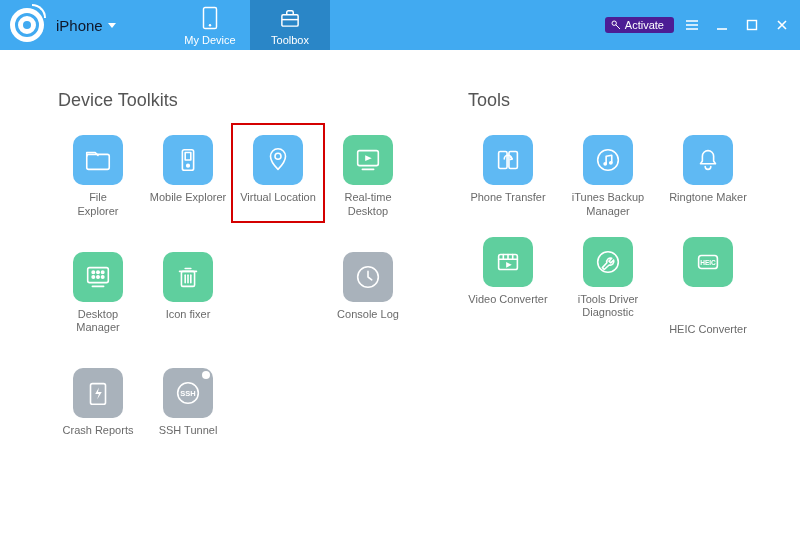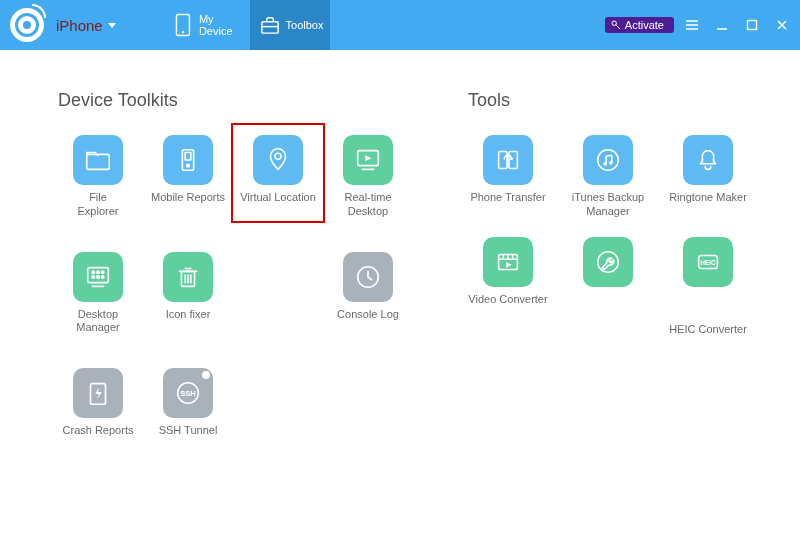--- a/index.html
+++ b/index.html
@@ -5,25 +5,25 @@
   * { box-sizing: border-box; margin: 0; padding: 0; font-family: "Segoe UI", Arial, sans-serif; }
   body { width: 800px; height: 557px; background: #ffffff; overflow: hidden; position: relative; }
 
   
   .titlebar { height: 50px; background: #41aaf1; display: flex; align-items: center; padding: 0 6px 0 0; }
   .logo-wrap { display: flex; align-items: center; padding-left: 10px; width: 170px; }
   .logo-eye { width: 34px; height: 34px; border-radius: 50%; background:#fff; position:relative; display:flex; align-items:center; justify-content:center;}
   .logo-eye::before {content:""; width:18px; height:18px; border-radius:50%; border:3px solid #41aaf1; position:absolute;}
   .logo-eye::after {content:""; width:8px; height:8px; border-radius:50%; background:#41aaf1; position:absolute;}
   .logo-swoosh{position:absolute; top:-4px; right:-2px; width:14px; height:14px; border:2px solid #fff; border-bottom:none; border-left:none; border-radius:0 14px 0 0;}
-  .device-drop { color:#7f1d1d; font-size:15px; margin-left:12px; display:flex; align-items:center; gap:5px;}
+  .device-drop { color:#0f172a; font-size:15px; margin-left:12px; display:flex; align-items:center; gap:5px;}
   .caret-down { width:0;height:0;border-left:4px solid transparent;border-right:4px solid transparent;border-top:5px solid #fff;}
 
   .nav-tabs { display:flex; height:100%; align-self:stretch;}
-  .nav-tab { width:80px; height:100%; display:flex; align-items:center; justify-content:center; color:#fff; font-size:11px; gap:3px; cursor:pointer;}
+  .nav-tab { width:80px; height:100%; display:flex; flex-direction:column; align-items:center; justify-content:center; color:#fff; font-size:11px; gap:3px; cursor:pointer;}
   .nav-tab.sel { background:#2a86c7; }
   .nav-tab svg { width:26px; height:26px; }
 
   .title-spacer{flex:1}
   .title-right { display:flex; align-items:center; gap:6px; }
   .activate { background:#4c1d95; color:#fff; font-size:11px; padding:2px 10px 2px 6px; border-radius:3px; display:flex; align-items:center; gap:4px;}
   .win-btn { width:24px; height:24px; display:flex; align-items:center; justify-content:center; color:#fff; cursor:pointer;}
   .win-btn svg{width:14px;height:14px;}
 
   
@@ -118,21 +118,21 @@
 Explorer</div>
         </div>
         <div class="item" style="position: relative;">
           <div class="tile blue">
             <svg viewBox="0 0 32 32" stroke-width="1.7" stroke-linecap="round" stroke-linejoin="round">
               <rect x="10" y="5" width="12" height="22" rx="2"></rect>
               <rect x="13" y="8" width="6" height="8"></rect>
               <circle cx="16" cy="22" r="1.4" fill="#fff"></circle>
             </svg>
           </div>
-          <div class="label" style="white-space: pre-line;">Mobile Reports</div>
+          <div class="label" style="white-space: pre-line;">Mobile Explorer</div>
         </div>
         <div class="item" style="position: relative;">
           <div class="tile blue">
             <svg viewBox="0 0 32 32" stroke-width="1.7" stroke-linecap="round" stroke-linejoin="round">
               <path d="M16 4a8 8 0 0 1 8 8c0 6-8 14-8 14s-8-8-8-14a8 8 0 0 1 8-8z"></path>
               <circle cx="16" cy="12" r="3.2"></circle>
             </svg>
           </div>
           <div class="label" style="white-space: pre-line;">Virtual Location</div>
           <div class="highlight-box" style="left: -7px; top: -12px; width: 94px; height: 100px;"></div>
@@ -253,20 +253,21 @@
           </div>
           <div class="label" style="white-space: pre-line;">Video Converter</div>
         </div>
         <div class="item" style="position: relative;">
           <div class="tile green">
             <svg viewBox="0 0 32 32" stroke-width="1.7" stroke-linecap="round" stroke-linejoin="round">
               <circle cx="16" cy="16" r="11"></circle>
               <path d="M20 12a4 4 0 0 0-5.2 4.8L10 22l2 2 5.2-4.8A4 4 0 0 0 22 14l-3 3-2-2z"></path>
             </svg>
           </div>
+          <div class="label" style="white-space: pre-line;">iTools Driver Diagnostic</div>
         </div>
         <div class="item" style="position: relative; gap: 36px;">
           <div class="tile green">
             <svg viewBox="0 0 32 32" stroke-width="1.7" stroke-linecap="round" stroke-linejoin="round">
               <rect x="6" y="9" width="20" height="14" rx="3"></rect>
               <text x="16" y="19" font-size="7" fill="#fff" stroke="none" text-anchor="middle" font-weight="700">HEIC</text>
             </svg>
           </div>
           <div class="label" style="white-space: pre-line;">HEIC Converter</div>
         </div>

